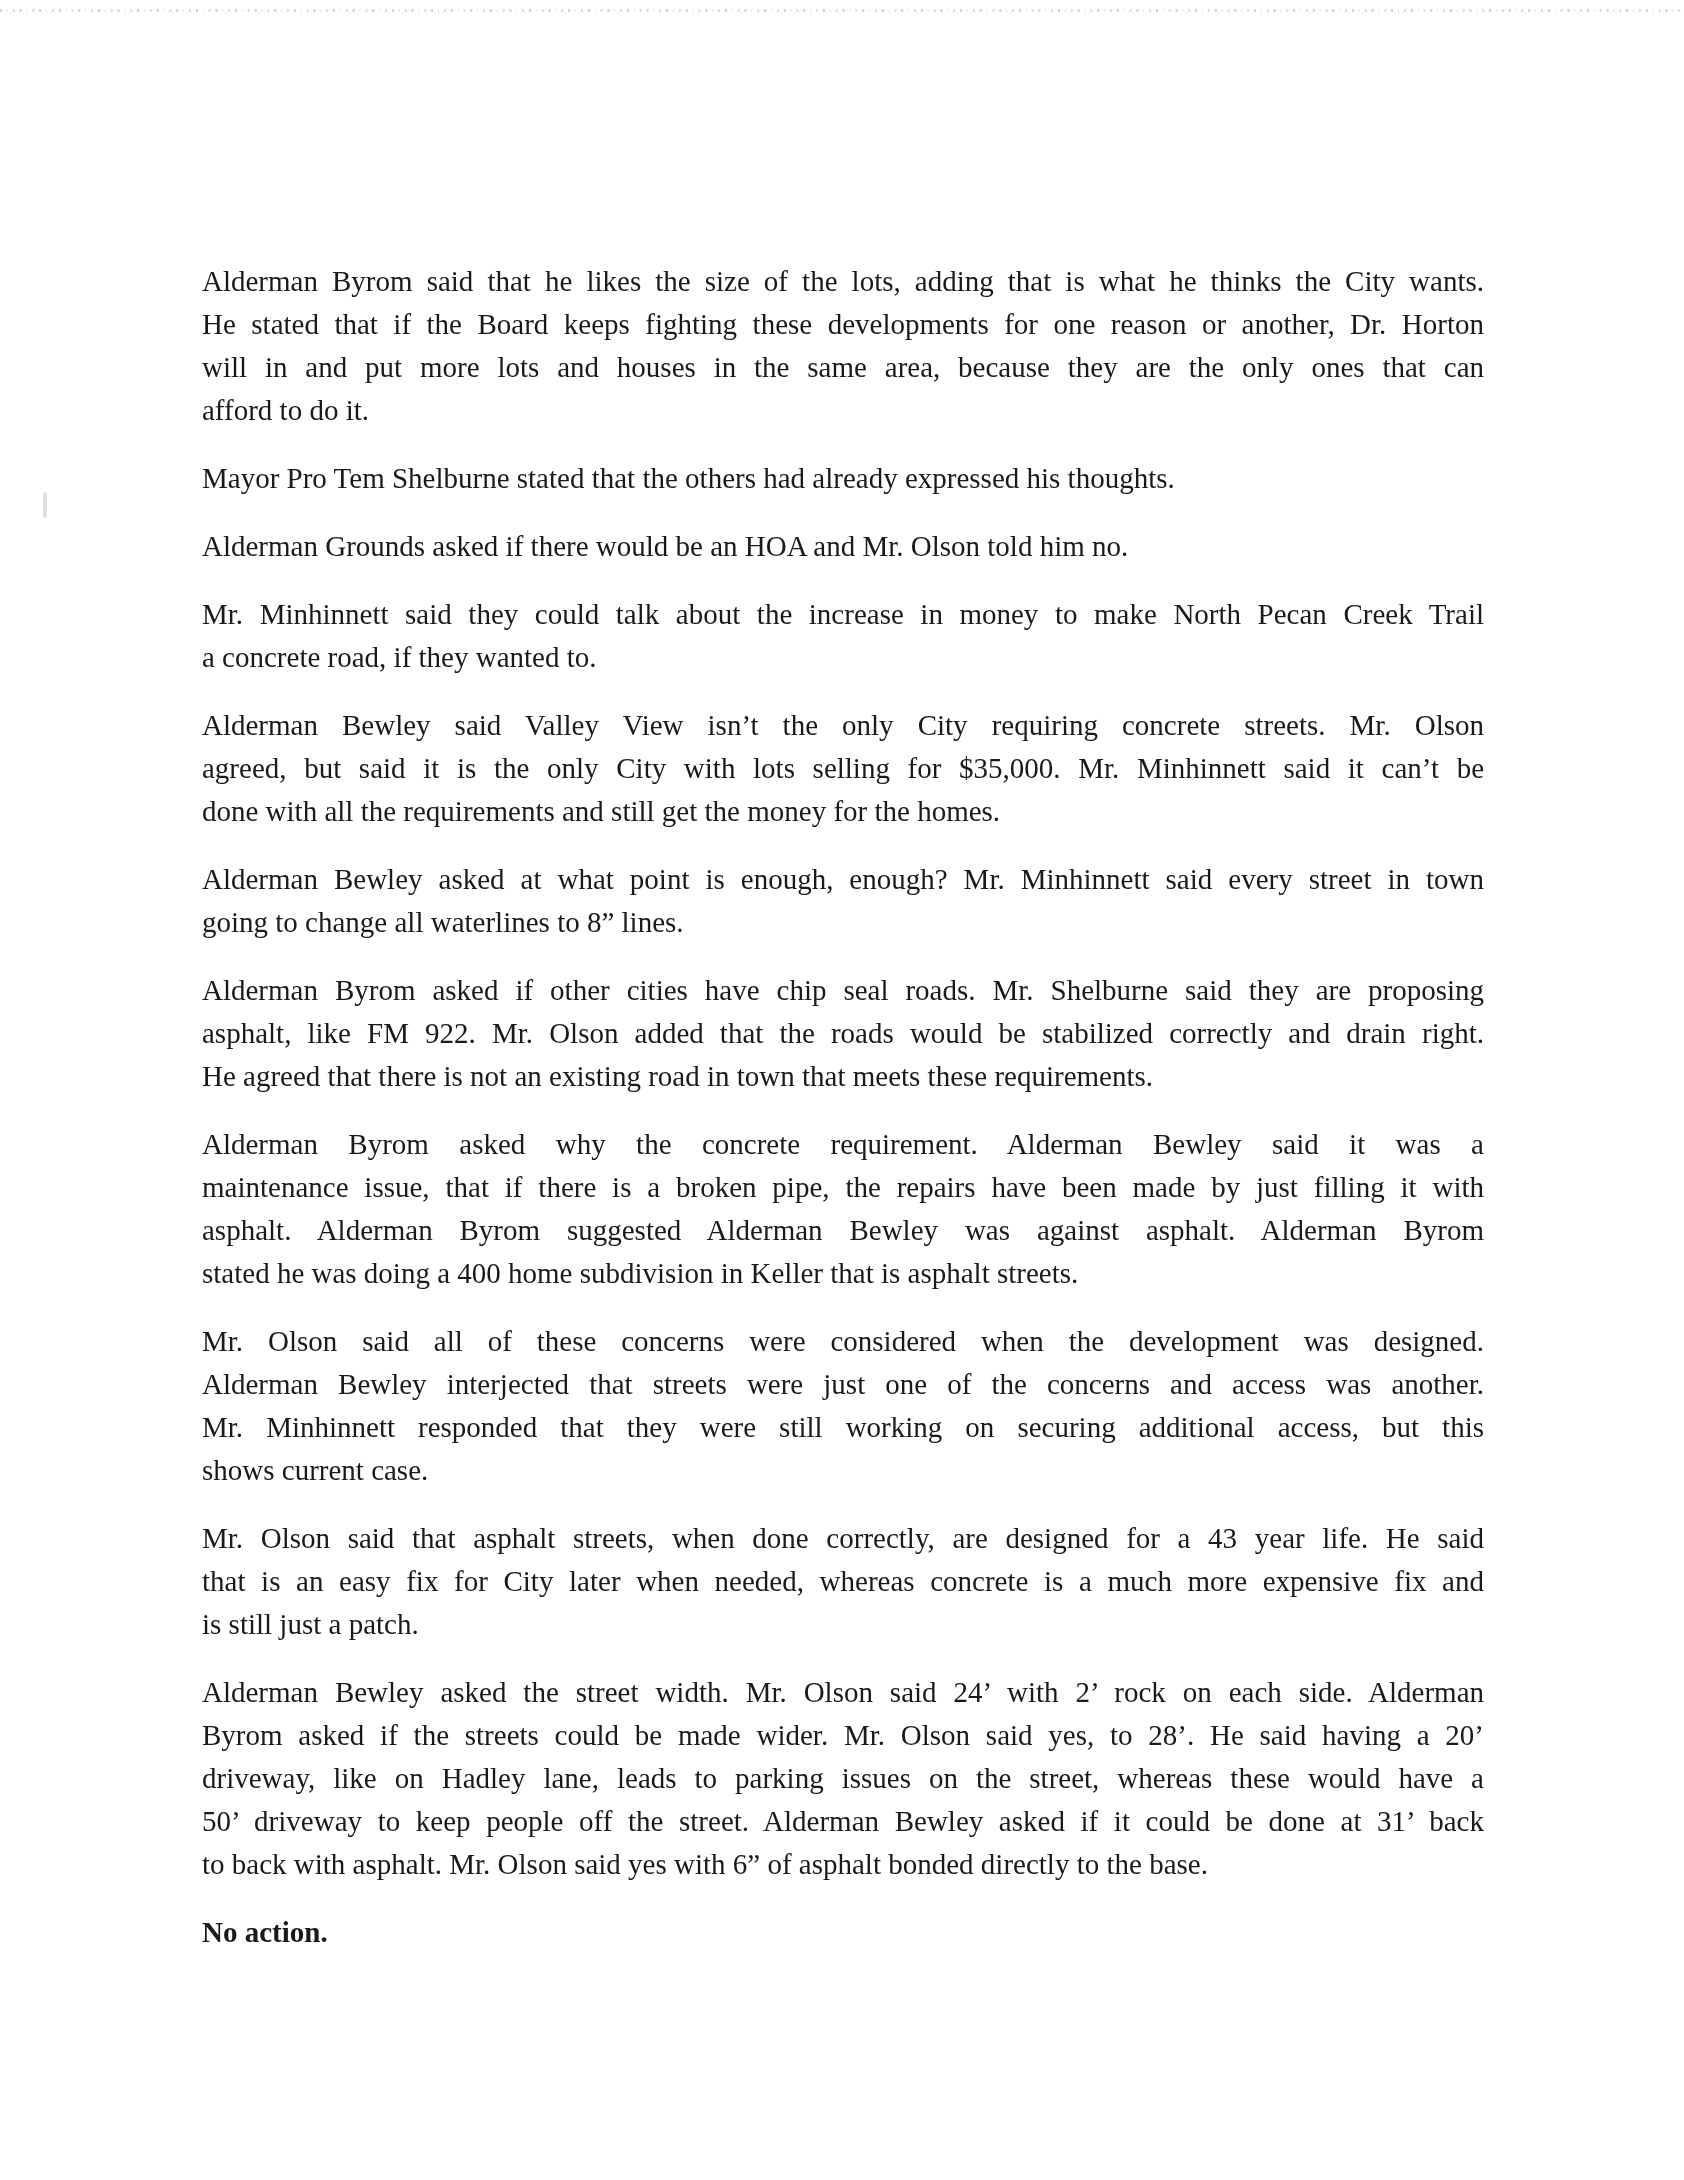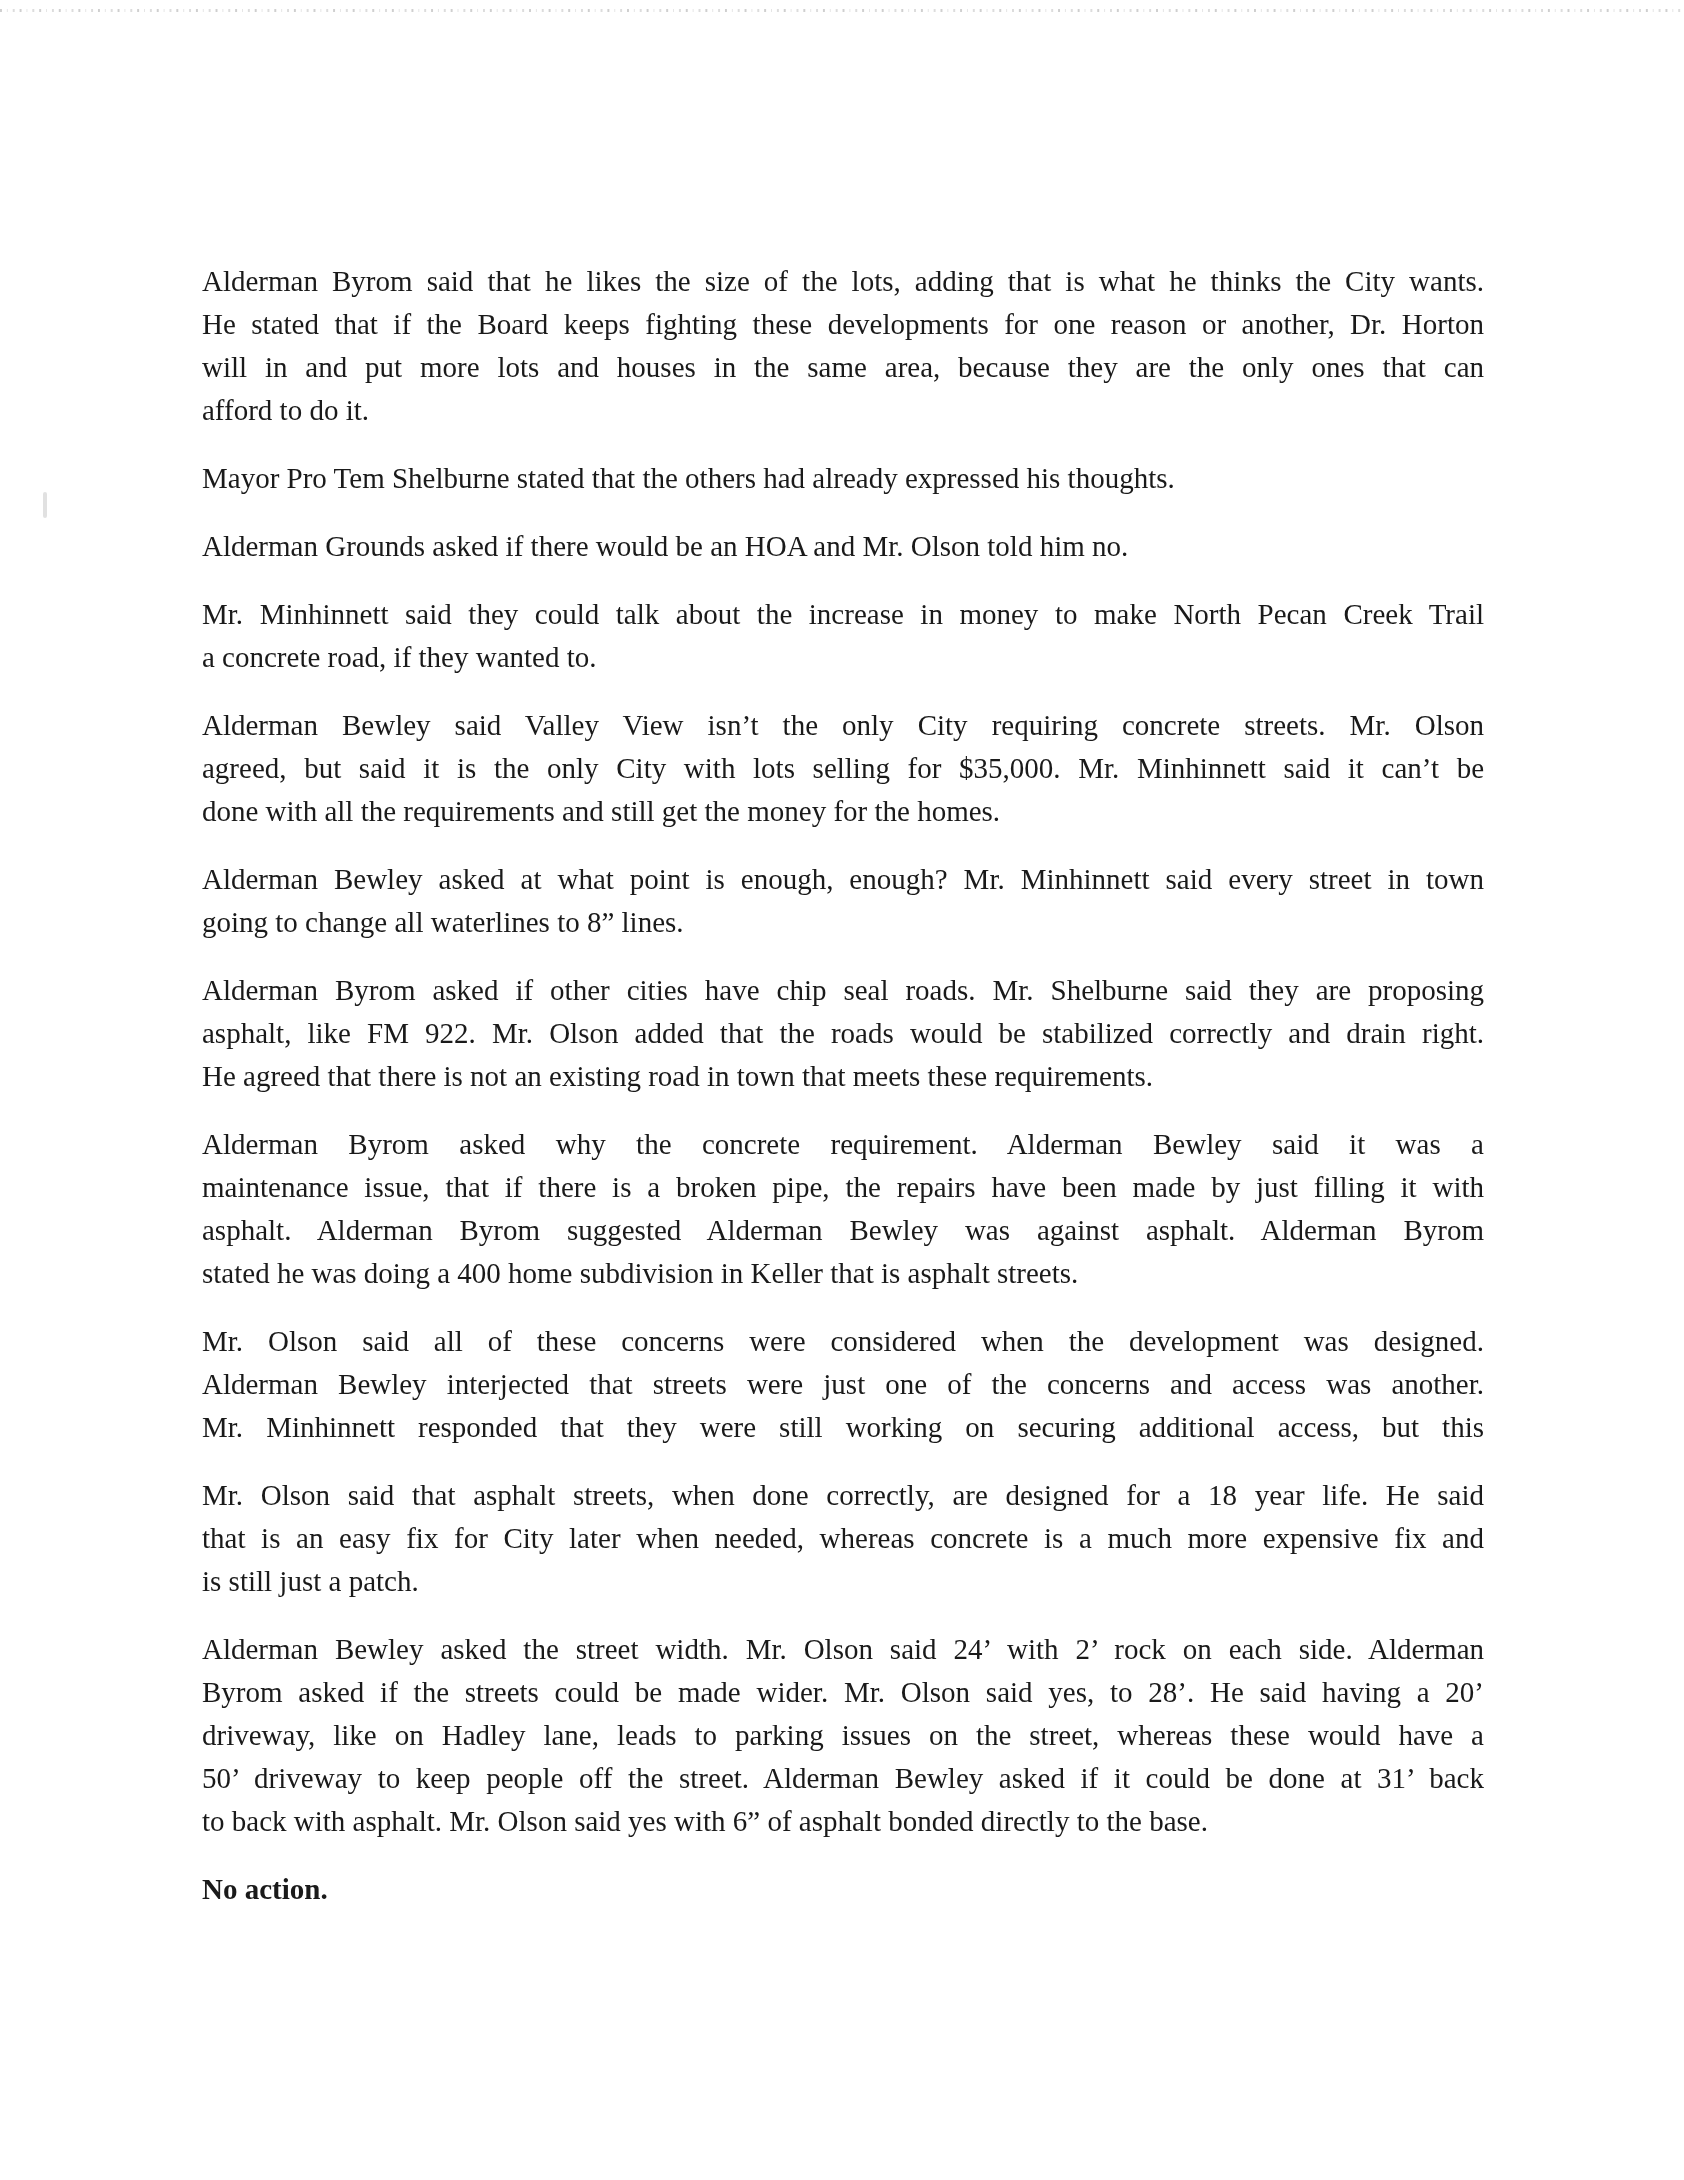--- a/index.html
+++ b/index.html
@@ -103,23 +103,24 @@
       <div class="paragraph">
         <div class="line">Alderman Byrom asked why the concrete requirement. Alderman Bewley said it was a</div>
         <div class="line">maintenance issue, that if there is a broken pipe, the repairs have been made by just filling it with</div>
         <div class="line">asphalt. Alderman Byrom suggested Alderman Bewley was against asphalt. Alderman Byrom</div>
         <div class="line last">stated he was doing a 400 home subdivision in Keller that is asphalt streets.</div>
       </div>
       <div class="paragraph">
         <div class="line">Mr. Olson said all of these concerns were considered when the development was designed.</div>
         <div class="line">Alderman Bewley interjected that streets were just one of the concerns and access was another.</div>
         <div class="line">Mr. Minhinnett responded that they were still working on securing additional access, but this</div>
+        <div class="line last">shows current case.</div>
       </div>
       <div class="paragraph">
-        <div class="line">Mr. Olson said that asphalt streets, when done correctly, are designed for a 18 year life. He said</div>
+        <div class="line">Mr. Olson said that asphalt streets, when done correctly, are designed for a 43 year life. He said</div>
         <div class="line">that is an easy fix for City later when needed, whereas concrete is a much more expensive fix and</div>
         <div class="line last">is still just a patch.</div>
       </div>
       <div class="paragraph">
         <div class="line">Alderman Bewley asked the street width. Mr. Olson said 24’ with 2’ rock on each side. Alderman</div>
         <div class="line">Byrom asked if the streets could be made wider. Mr. Olson said yes, to 28’. He said having a 20’</div>
         <div class="line">driveway, like on Hadley lane, leads to parking issues on the street, whereas these would have a</div>
         <div class="line">50’ driveway to keep people off the street. Alderman Bewley asked if it could be done at 31’ back</div>
         <div class="line last">to back with asphalt. Mr. Olson said yes with 6” of asphalt bonded directly to the base.</div>
       </div>

